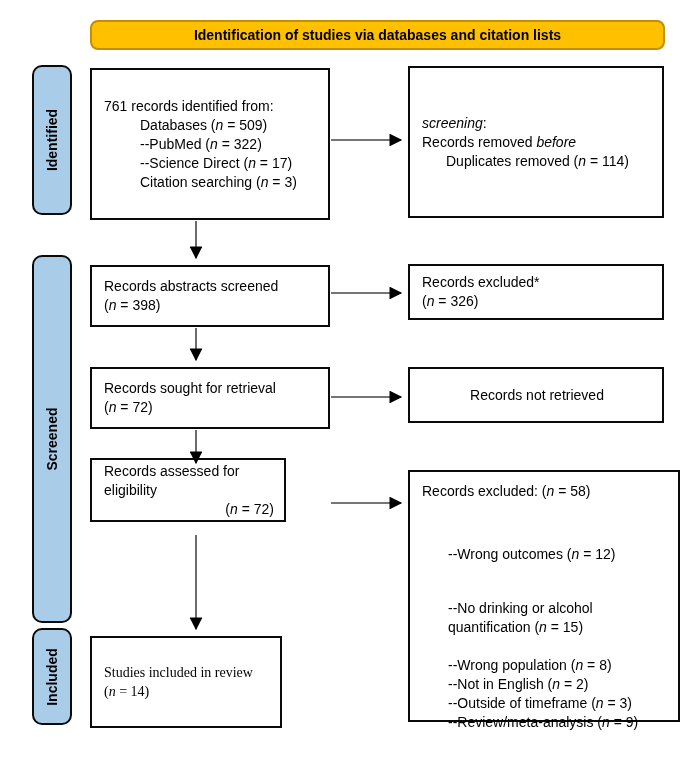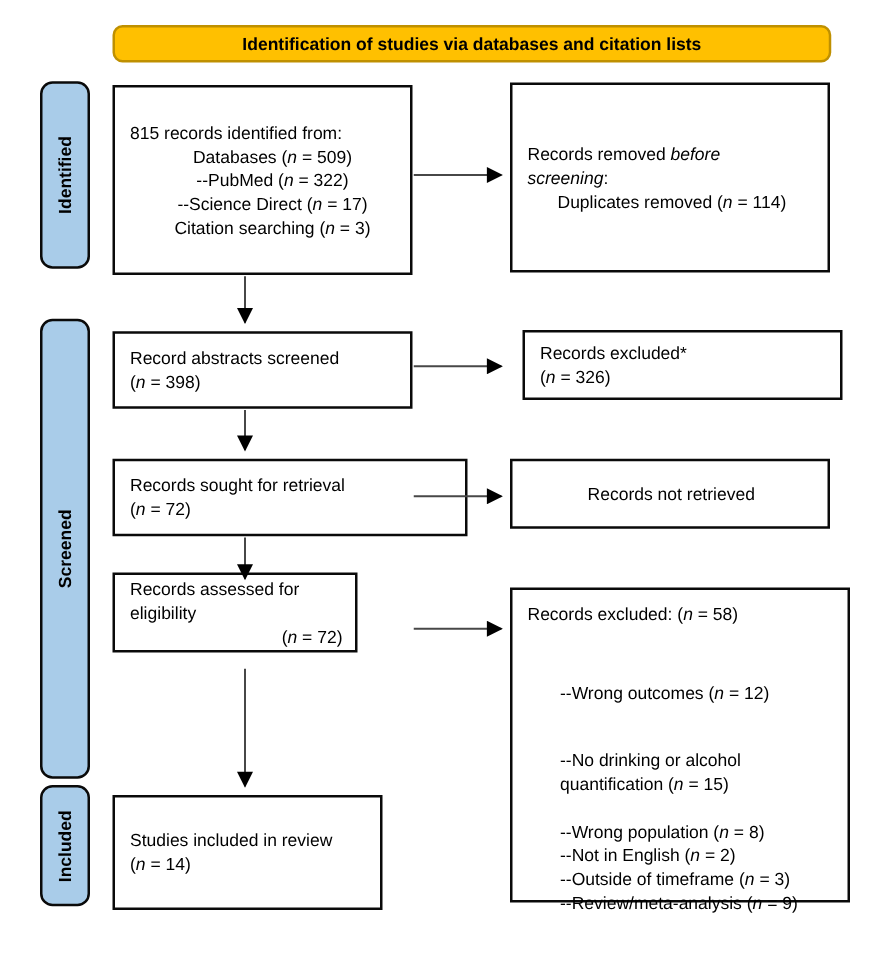--- a/index.html
+++ b/index.html
@@ -50,38 +50,38 @@
   .stage-included{top:628px;height:97px;}
   .fbox{
     position:absolute;
     background:#ffffff;
     border:2px solid var(--box-border);
     box-sizing:border-box;
     font-size:14px;line-height:19px;
     display:flex;flex-direction:column;justify-content:center;
     padding:8px 10px 8px 12px;
   }
-  .fbox .indent{margin-left:14px;text-align:center;}
+  .fbox .indent{margin-left:36px;}
   .fbox .indent-sm{margin-left:24px;}
   .box-identification{left:90px;top:68px;width:240px;height:152px;}
   .box-removed{left:408px;top:66px;width:256px;height:152px;}
   .box-abstracts{left:90px;top:265px;width:240px;height:62px;}
-  .box-excluded1{left:408px;top:264px;width:256px;height:56px;margin-left:10px;}
-  .box-sought{left:90px;top:367px;width:284px;height:62px;}
+  .box-excluded1{left:408px;top:264px;width:256px;height:56px;}
+  .box-sought{left:90px;top:367px;width:240px;height:62px;}
   .box-notretrieved{left:408px;top:367px;width:256px;height:56px;align-items:center;}
   .box-assessed{left:90px;top:458px;width:196px;height:64px;align-items:flex-end;}
   .box-excluded2{
     left:408px;top:470px;width:272px;height:252px;
     justify-content:flex-start;
     padding-top:10px;
   }
   .box-excluded2 .reason{margin-left:26px;}
   .box-excluded2 .gap-after{margin-bottom:19px;margin-top:16px;}
   .box-excluded2 .title{margin-bottom:28px;}
-  .box-included{left:90px;top:636px;width:216px;height:92px;}
+  .box-included{left:90px;top:636px;width:192px;height:92px;font-family:Liberation Serif, serif;}
   .arrows{position:absolute;left:0;top:0;width:700px;height:763px;pointer-events:none;}
   i{font-style:italic;}
 </style>
 </head>
 <body>
 
 <div class="canvas">
 
   <div class="title-bar">
     <span>Identification of studies via databases and citation lists</span>
@@ -91,35 +91,35 @@
     <span>Identified</span>
   </div>
   <div class="stage stage-screened">
     <span>Screened</span>
   </div>
   <div class="stage stage-included">
     <span>Included</span>
   </div>
 
   <div class="fbox box-identification">
-    <div>815 records identified from:</div>
+    <div>761 records identified from:</div>
     <div class="indent">Databases (<i>n</i> = 509)</div>
     <div class="indent">--PubMed (<i>n</i> = 322)</div>
     <div class="indent">--Science Direct (<i>n</i> = 17)</div>
     <div class="indent">Citation searching (<i>n</i> = 3)</div>
   </div>
 
   <div class="fbox box-removed">
+    <div><i>screening</i>:</div>
     <div>Records removed <i>before</i></div>
-    <div><i>screening</i>:</div>
     <div class="indent-sm">Duplicates removed (<i>n</i> = 114)</div>
   </div>
 
   <div class="fbox box-abstracts">
-    <div>Record abstracts screened</div>
+    <div>Records abstracts screened</div>
     <div>(<i>n</i> = 398)</div>
   </div>
 
   <div class="fbox box-excluded1">
     <div>Records excluded*</div>
     <div>(<i>n</i> = 326)</div>
   </div>
 
   <div class="fbox box-sought">
     <div>Records sought for retrieval</div>

